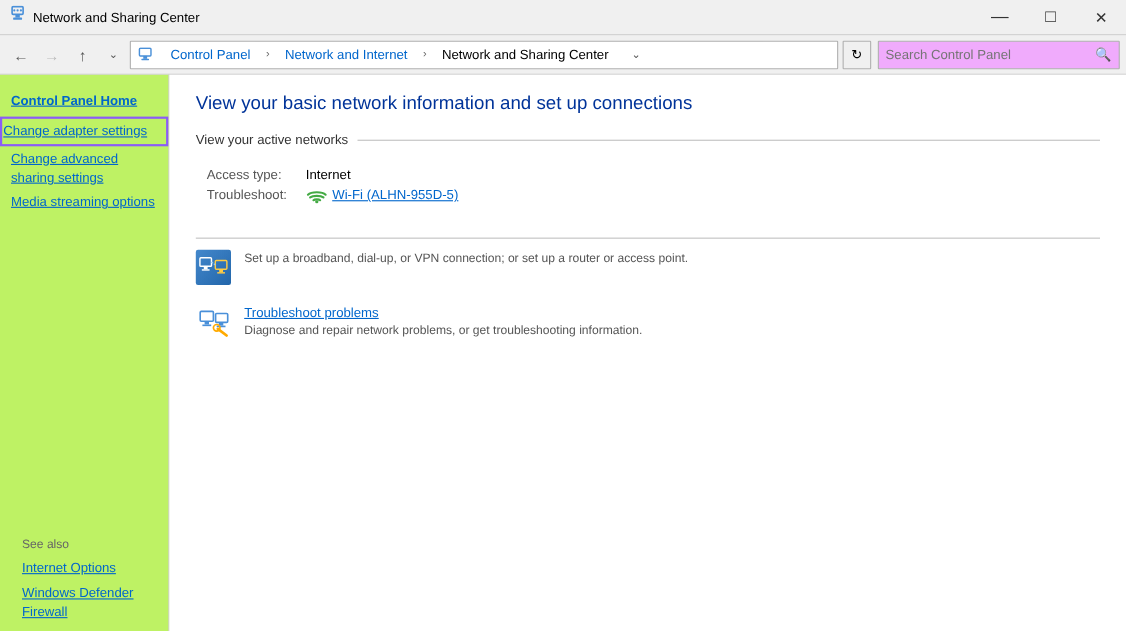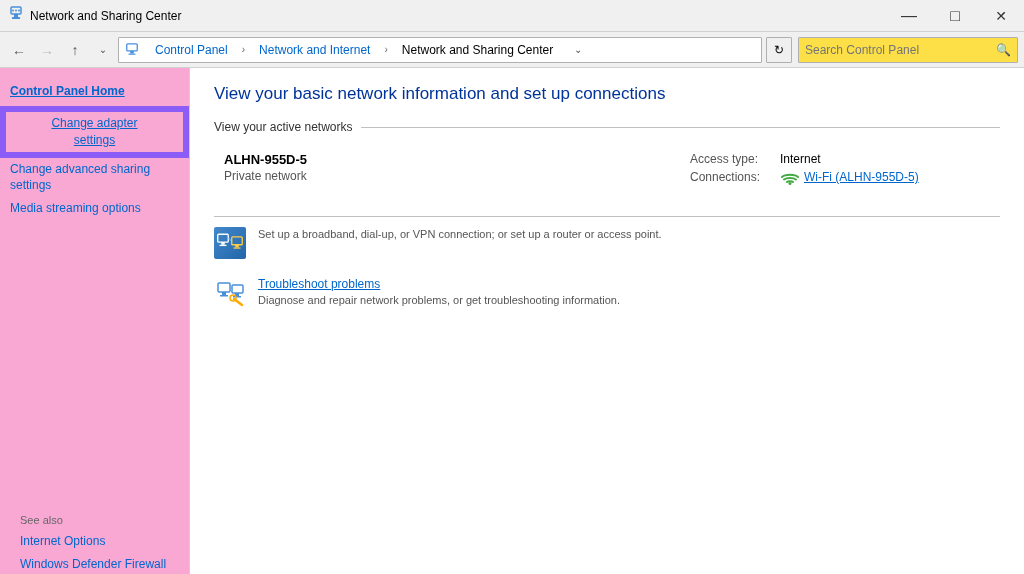--- a/index.html
+++ b/index.html
@@ -51,47 +51,47 @@
     .breadcrumb-arrow {
       margin-left: 4px; width: 20px; height: 26px; display: flex; align-items: center; justify-content: center;
       border: none; background: transparent; cursor: pointer; color: #555; font-size: 10px;
     }
     .refresh-btn {
       width: 26px; height: 26px; border: 1px solid #b0b0b0; background: #f0f0f0;
       cursor: pointer; font-size: 12px; display: flex; align-items: center; justify-content: center;
       border-radius: 1px; margin-left: 2px;
     }
     .search-box {
-      width: 220px; height: 26px; border: 1px solid #b0b0b0; background: #fde047;
+      width: 220px; height: 26px; border: 1px solid #b0b0b0; background: #f0abfc;
       display: flex; align-items: center; padding: 0 6px; border-radius: 1px; margin-left: 4px;
     }
     .search-input {
       border: none; outline: none; font-size: 12px; flex: 1; background: transparent; color: #666;
     }
     .search-icon-btn { background: none; border: none; cursor: pointer; color: #555; font-size: 12px; }
 
     
     .main-container { display: flex; height: calc(574px - 68px); }
 
     
     .sidebar {
-      width: 190px; background: #f9a8d4; padding: 10px 0;
+      width: 154px; background: #bef264; padding: 10px 0;
       border-right: 1px solid #d0d0d0; flex-shrink: 0;
     }
     .sidebar-title {
       font-size: 12px; font-weight: 600; padding: 6px 10px 8px 10px; color: #000;
     }
     .sidebar-link {
-      display: block; padding: 3px 10px; color: #0066cc; 
+      display: block; padding: 3px 10px; color: #0066cc; text-decoration: underline;
       font-size: 12px; cursor: pointer; line-height: 1.4;
     }
     .sidebar-link-selected {
-      display: block; padding: 3px 26px; color: #0066cc; text-decoration: underline;
+      display: block; padding: 3px 1px; color: #0066cc; text-decoration: underline;
       font-size: 12px; cursor: pointer; line-height: 1.4;
-      border: 6px solid #8b5cf6; background: transparent; text-align: center;
+      border: 2px solid #8b5cf6; background: transparent;
     }
     .sidebar-see-also { font-size: 11px; color: #666; padding: 4px 10px; margin-top: 4px; }
 
     
     .content {
       flex: 1; background: #fff; padding: 16px 24px; overflow-y: auto;
     }
     .content-title {
       font-size: 17px; color: #003399; font-weight: 400; margin-bottom: 16px;
     }
@@ -210,31 +210,27 @@
 
   <div class="content">
     <div class="content-title">View your basic network information and set up connections</div>
 
     <div class="section-header">
       <span class="section-label">View your active networks</span>
       <div class="section-line"></div>
     </div>
 
     <div class="networks-grid">
-      <div class="network-left">
-        <div class="network-name">ALHN-955D-5</div>
-        <div class="network-type">Private network</div>
-      </div>
       <div class="network-right">
         <div class="network-row">
           <span class="network-row-label">Access type:</span>
           <span class="network-row-value">Internet</span>
         </div>
         <div class="network-row">
-          <span class="network-row-label">Connections:</span>
+          <span class="network-row-label">Troubleshoot:</span>
 
           <svg class="wifi-icon" viewBox="0 0 20 14">
             <path d="M2 7 C5 4, 15 4, 18 7" fill="none" stroke="#44aa44" stroke-width="2" stroke-linecap="round"></path>
             <path d="M4 9.5 C6.5 7.5, 13.5 7.5, 16 9.5" fill="none" stroke="#44aa44" stroke-width="2" stroke-linecap="round"></path>
             <path d="M7 12 C8 11, 12 11, 13 12" fill="none" stroke="#44aa44" stroke-width="2" stroke-linecap="round"></path>
             <circle cx="10" cy="13.5" r="1.5" fill="#44aa44"></circle>
           </svg>
           <a class="wifi-link">Wi-Fi (ALHN-955D-5)</a>
         </div>
       </div>

